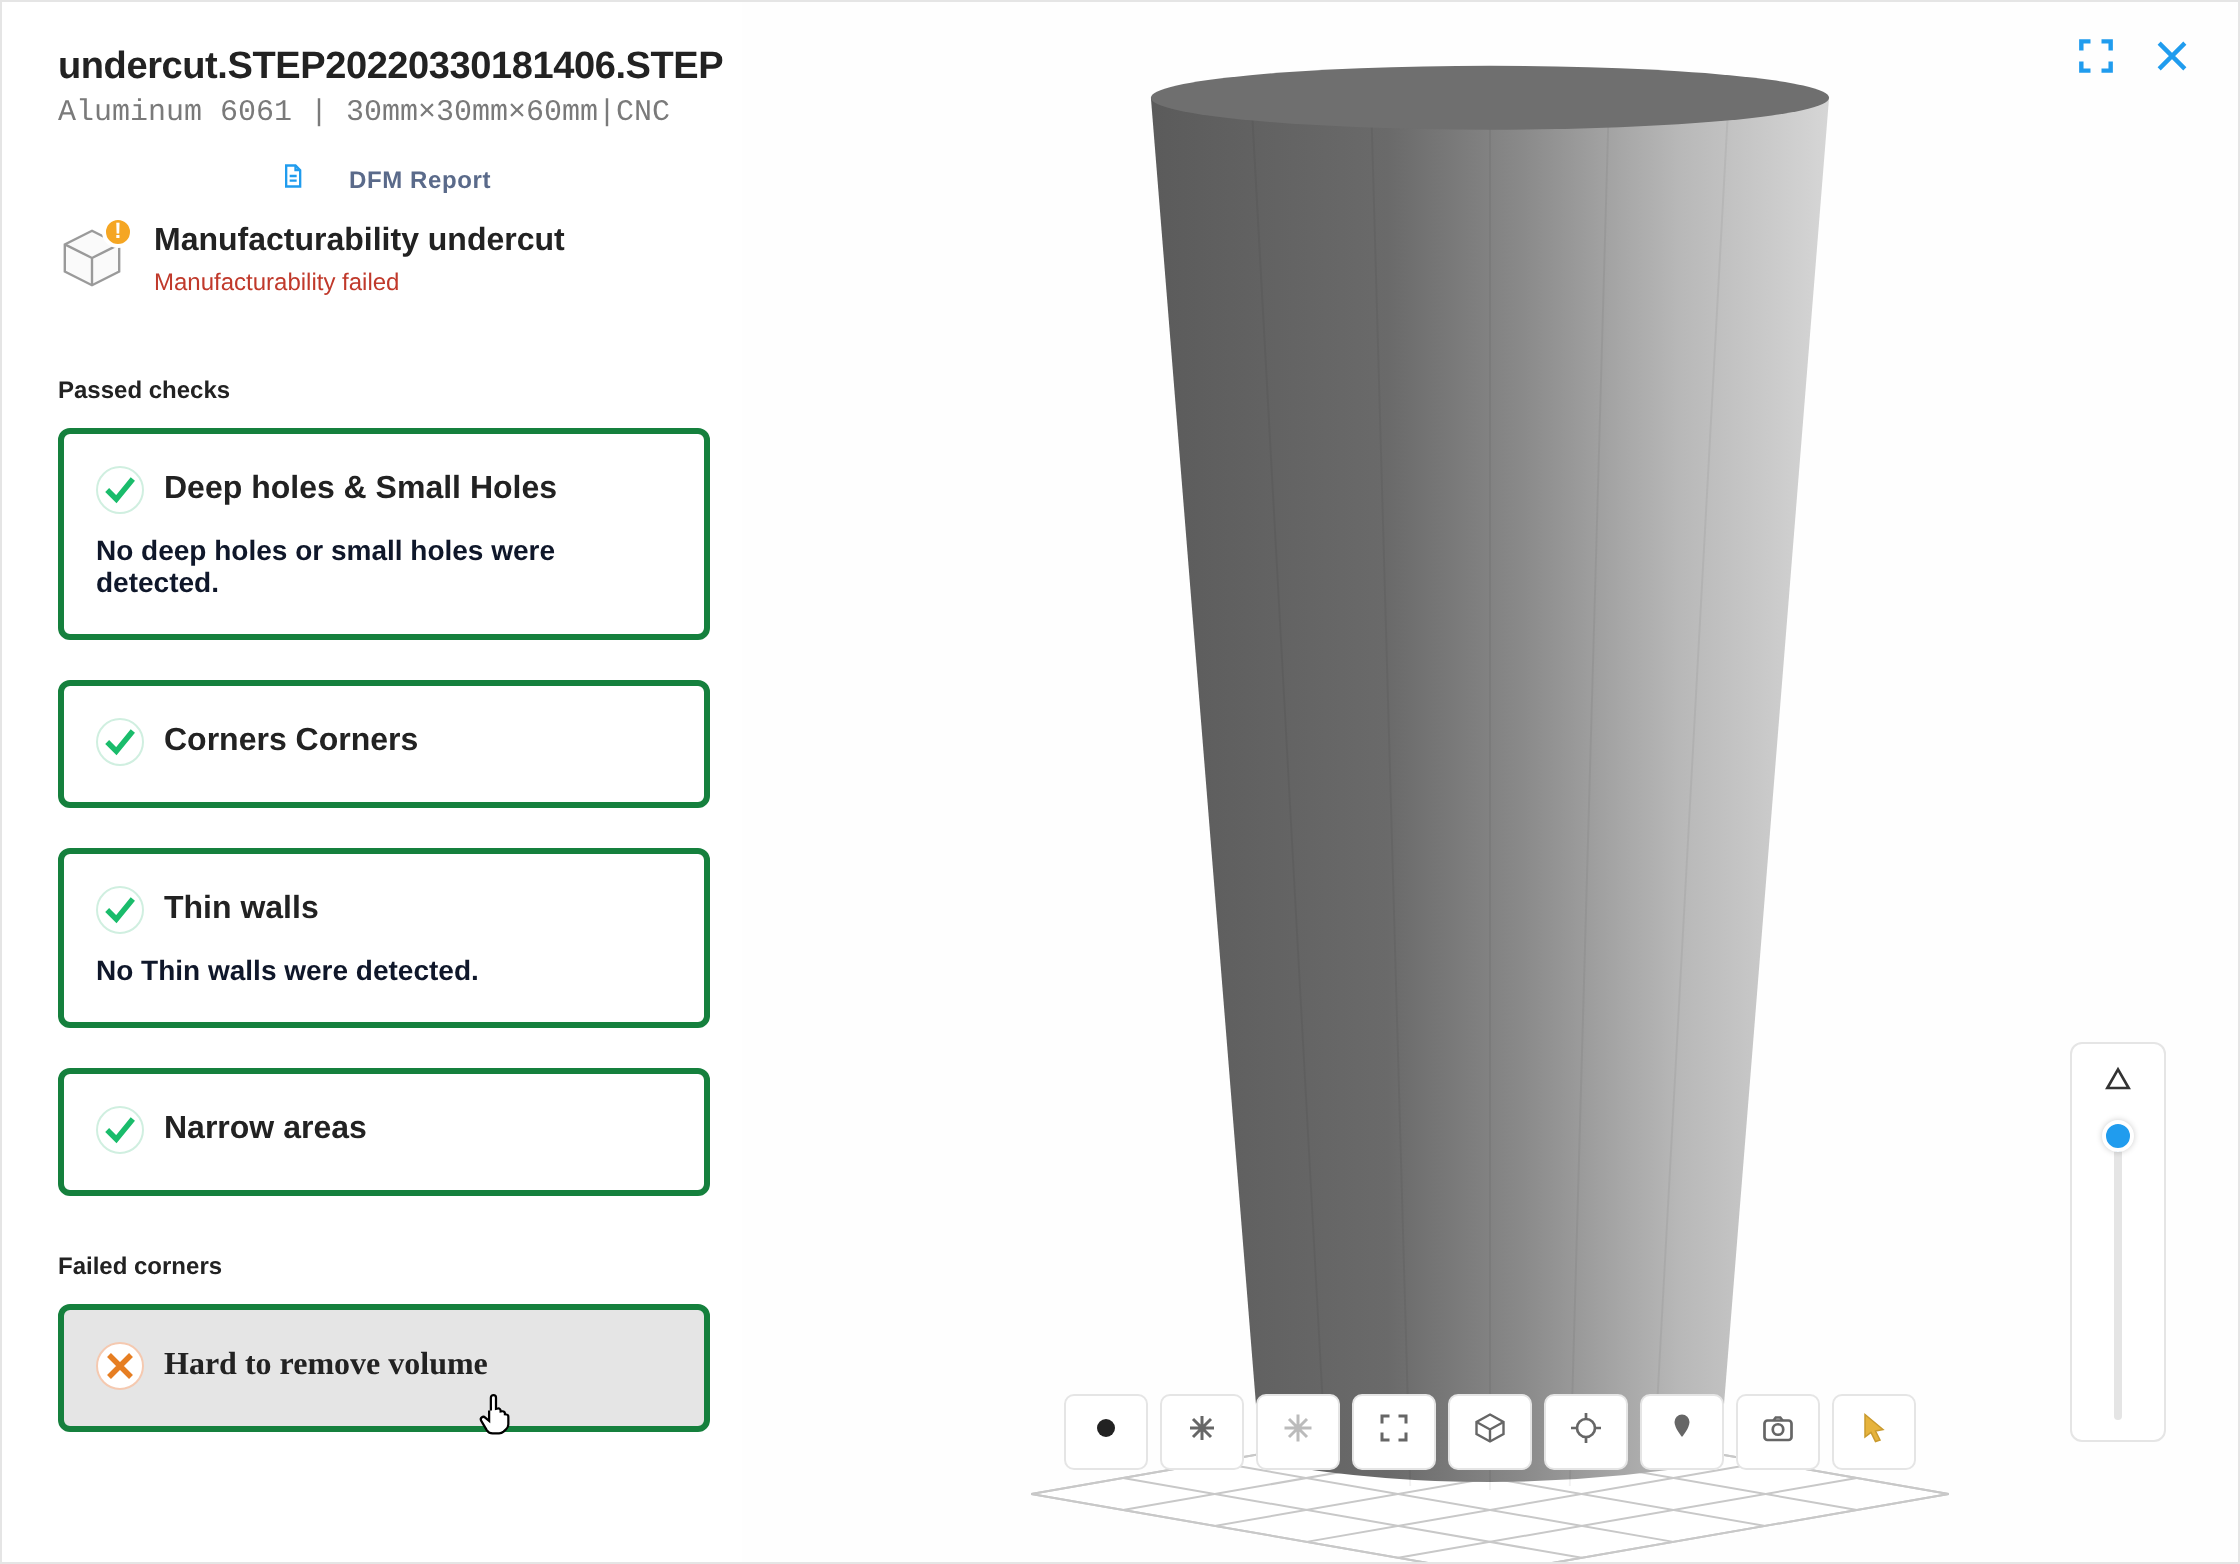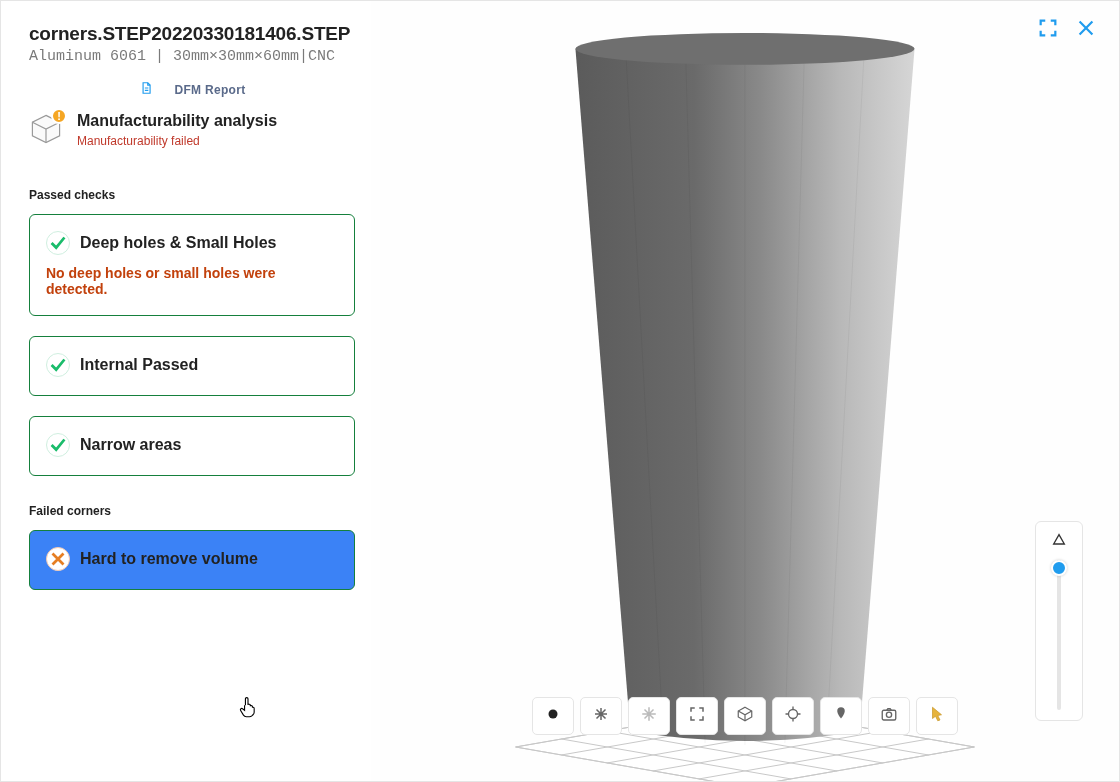--- a/index.html
+++ b/index.html
@@ -11,29 +11,29 @@
   .subtitle { font-size: 15px; color: #7a7a7a; margin-top: 3px; font-family: Liberation Mono, monospace; }
   .dfm-row { display:flex; align-items:center; justify-content:center; gap:22px; margin-top:16px; font-size:12px; color:#5a6a8a; font-weight:600; letter-spacing:.3px;}
   .dfm-row svg { width: 14px; height: 14px; }
   .analysis-row { display:flex; align-items:flex-start; gap:14px; margin-top:14px; padding-bottom: 12px;}
   .cube-icon { position:relative; width:34px; height:34px; flex:0 0 34px;}
   .cube-icon svg { width:34px; height:34px; stroke:#8a8a8a; fill:#fff;}
   .cube-badge { position:absolute; top:-4px; right:-4px; width:16px; height:16px; border-radius:50%; background:#f5a623; color:#fff; font-size:11px; font-weight:700; display:flex; align-items:center; justify-content:center; border:2px solid #fff;}
   .analysis-text .h { font-size:16px; font-weight:700; color:#222;}
   .analysis-text .s { font-size:12px; color:#c0392b; margin-top:4px;}
   .section-label { font-size:12px; font-weight:600; color:#222; margin: 28px 0 12px 0;}
-  .check-card { border:1px solid #15803d; border-radius:6px; padding:16px 16px 18px 16px; margin-bottom: 20px; }
-  .check-card.failed { background:#3b82f6;}
+  .check-card { border:3px solid #15803d; border-radius:6px; padding:16px 16px 18px 16px; margin-bottom: 20px; }
+  .check-card.failed { background:#e5e5e5;font-family:Liberation Serif, serif;}
   .check-head { display:flex; align-items:center; gap:10px;}
   .status-pill { width:24px; height:24px; border-radius:50%; display:flex; align-items:center; justify-content:center; background:#fff; border:1px solid #d0efe0;}
   .status-pill.pass svg { stroke:#1abc6b; }
   .status-pill.fail { border-color:#f5c9b0;}
   .status-pill.fail svg { stroke:#e67e22; }
   .check-title { font-size:16px; font-weight:700; color:#222;}
-  .check-desc { font-size:14px; color:#c2410c; font-weight:600; margin-top:10px; }
+  .check-desc { font-size:14px; color:#0f172a; font-weight:600; margin-top:10px; }
   .viewer { flex:1; position:relative; background:#fefefe;}
   .viewer-top-right { position:absolute; top:16px; right:20px; display:flex; gap:12px; align-items:center;}
   .viewer-top-right .btn { width:26px; height:26px; display:flex; align-items:center; justify-content:center; cursor:pointer; color:#209cee;}
   .viewer-top-right svg { width:22px; height:22px; stroke:#209cee;}
   .scene { position:absolute; inset:0;}
   .toolbar { position:absolute; bottom:46px; left:50%; transform:translateX(-50%); display:flex; gap:6px;}
   .tool { width:42px; height:38px; background:#fff; border:1px solid #e5e5e5; border-radius:5px; display:flex; align-items:center; justify-content:center; cursor:pointer;}
   .tool svg { width:18px; height:18px; }
   .slider-panel { position:absolute; right:36px; bottom:60px; width:48px; height:200px; background:#fff; border:1px solid #e5e5e5; border-radius:6px; display:flex; flex-direction:column; align-items:center; padding:10px 0;}
   .slider-track { flex:1; width:4px; background:#e5e5e5; border-radius:2px; position:relative; margin-top:8px;}
@@ -43,21 +43,21 @@
   .cursor-hand svg { width:22px; height:24px;}
 </style>
 </head>
 <body>
 
 <div class="app">
 
   <div class="sidebar">
     <div class="sidebar-inner">
 
-      <div class="title">corners.STEP20220330181406.STEP</div>
+      <div class="title">undercut.STEP20220330181406.STEP</div>
       <div class="subtitle">Aluminum 6061 | 30mm×30mm×60mm|CNC</div>
 
       <div class="dfm-row">
         <span>
           <svg viewBox="0 0 24 24" fill="none" stroke="#209cee" stroke-width="2">
               <path d="M7 3h8l4 4v14H7z"></path>
               <path d="M15 3v4h4"></path>
               <path d="M10 12h6M10 16h6"></path>
             </svg>
         </span>
@@ -66,21 +66,21 @@
 
       <div class="analysis-row">
         <div class="cube-icon">
           <svg viewBox="0 0 40 40" stroke-width="1.4">
               <polygon points="20,4 36,12 36,28 20,36 4,28 4,12" fill="#fafafa" stroke="#9a9a9a"></polygon>
               <path d="M4 12 L20 20 L36 12 M20 20 L20 36" stroke="#9a9a9a" fill="none"></path>
             </svg>
           <div class="cube-badge">!</div>
         </div>
         <div class="analysis-text">
-          <div class="h">Manufacturability analysis</div>
+          <div class="h">Manufacturability undercut</div>
           <div class="s">Manufacturability failed</div>
         </div>
       </div>
 
       <div class="section-label">Passed checks</div>
 
       <div class="check-card">
         <div class="check-head">
           <span class="status-pill pass">
               <svg viewBox="0 0 24 24" fill="none" stroke-width="3">
@@ -92,24 +92,35 @@
         <div class="check-desc">No deep holes or small holes were detected.</div>
       </div>
 
       <div class="check-card">
         <div class="check-head">
           <span class="status-pill pass">
               <svg viewBox="0 0 24 24" fill="none" stroke-width="3">
                 <path d="M5 12l5 5 9-11"></path>
               </svg>
             </span>
-          <span class="check-title">Internal Passed</span>
-        </div>
-      </div>
-
+          <span class="check-title">Corners Corners</span>
+        </div>
+      </div>
+
+      <div class="check-card">
+        <div class="check-head">
+          <span class="status-pill pass">
+              <svg viewBox="0 0 24 24" fill="none" stroke-width="3">
+                <path d="M5 12l5 5 9-11"></path>
+              </svg>
+            </span>
+          <span class="check-title">Thin walls</span>
+        </div>
+        <div class="check-desc">No Thin walls were detected.</div>
+      </div>
 
       <div class="check-card">
         <div class="check-head">
           <span class="status-pill pass">
               <svg viewBox="0 0 24 24" fill="none" stroke-width="3">
                 <path d="M5 12l5 5 9-11"></path>
               </svg>
             </span>
           <span class="check-title">Narrow areas</span>
         </div>

